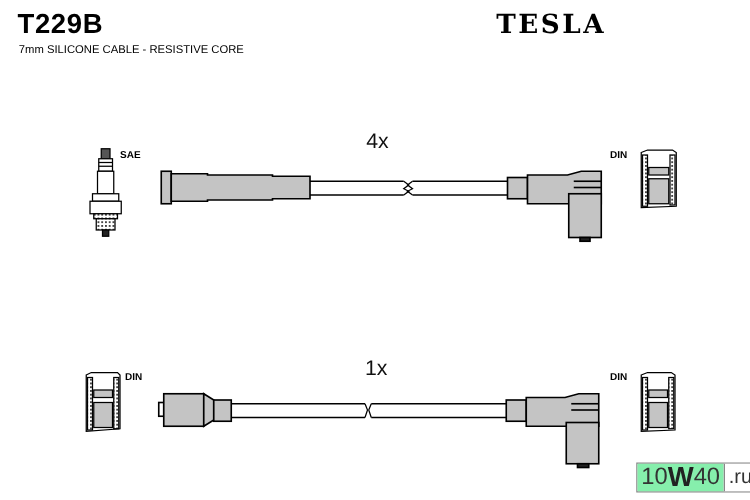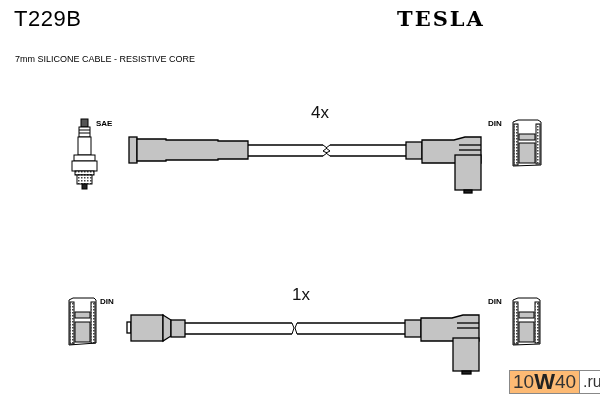--- a/index.html
+++ b/index.html
@@ -1,31 +1,31 @@
 <!DOCTYPE html>
 <html><head>
 <meta charset="utf-8">
 <style>
   html, body { margin:0; padding:0; background:#ffffff; }
   body { width:600px; height:400px; position:relative; overflow:hidden; font-family:"Liberation Sans", sans-serif; }
   .abs { position:absolute; }
-  #part-number { left:14px; top:6px; font-size:22px; font-weight:normal; color:#000; letter-spacing:0.5px; }
-  #subtitle { left:15px; top:34px; font-size:9px; color:#000;margin-top:20px; }
+  #part-number { left:14px; top:6px; font-size:22px; font-weight:bold; color:#000; letter-spacing:0.5px; }
+  #subtitle { left:15px; top:34px; font-size:9px; color:#000; }
   #brand { left:397px; top:6px; font-size:21px; font-weight:bold; color:#000000; letter-spacing:2px; font-family:"DejaVu Serif", serif; }
   .qty { font-size:17px; color:#111; }
-  #qty-top { left:293px; top:103px;margin-left:18px; }
+  #qty-top { left:293px; top:103px; }
   #qty-bottom { left:292px; top:285px; }
   .lbl { font-size:8px; font-weight:bold; color:#000; }
   #lbl-sae { left:96px; top:119px;text-align:center; }
   #lbl-din-tr { left:488px; top:119px; }
   #lbl-din-bl { left:100px; top:297px; }
   #lbl-din-br { left:488px; top:297px; }
   #diagram { left:0; top:0; }
   #watermark { left:509px; top:370px; height:22px; display:flex; align-items:stretch; border:1px solid #888; font-size:19px; }
-  #wm-main { background:#fdba74; padding:0 3px; color:#333; display:flex; align-items:center; }
+  #wm-main { background:#86efac; padding:0 3px; color:#333; display:flex; align-items:center; }
   #wm-main b { font-size:22px; color:#222; }
   #wm-suffix { background:#fff; padding:0 3px; color:#333; border-left:1px solid #888; display:flex; align-items:center; font-size:16px; }
 </style>
 </head>
 <body>
 
 <div class="abs" id="part-number">T229B</div>
 <div class="abs" id="subtitle">7mm SILICONE CABLE -  RESISTIVE CORE</div>
 <div class="abs" id="brand">TESLA</div>
 

